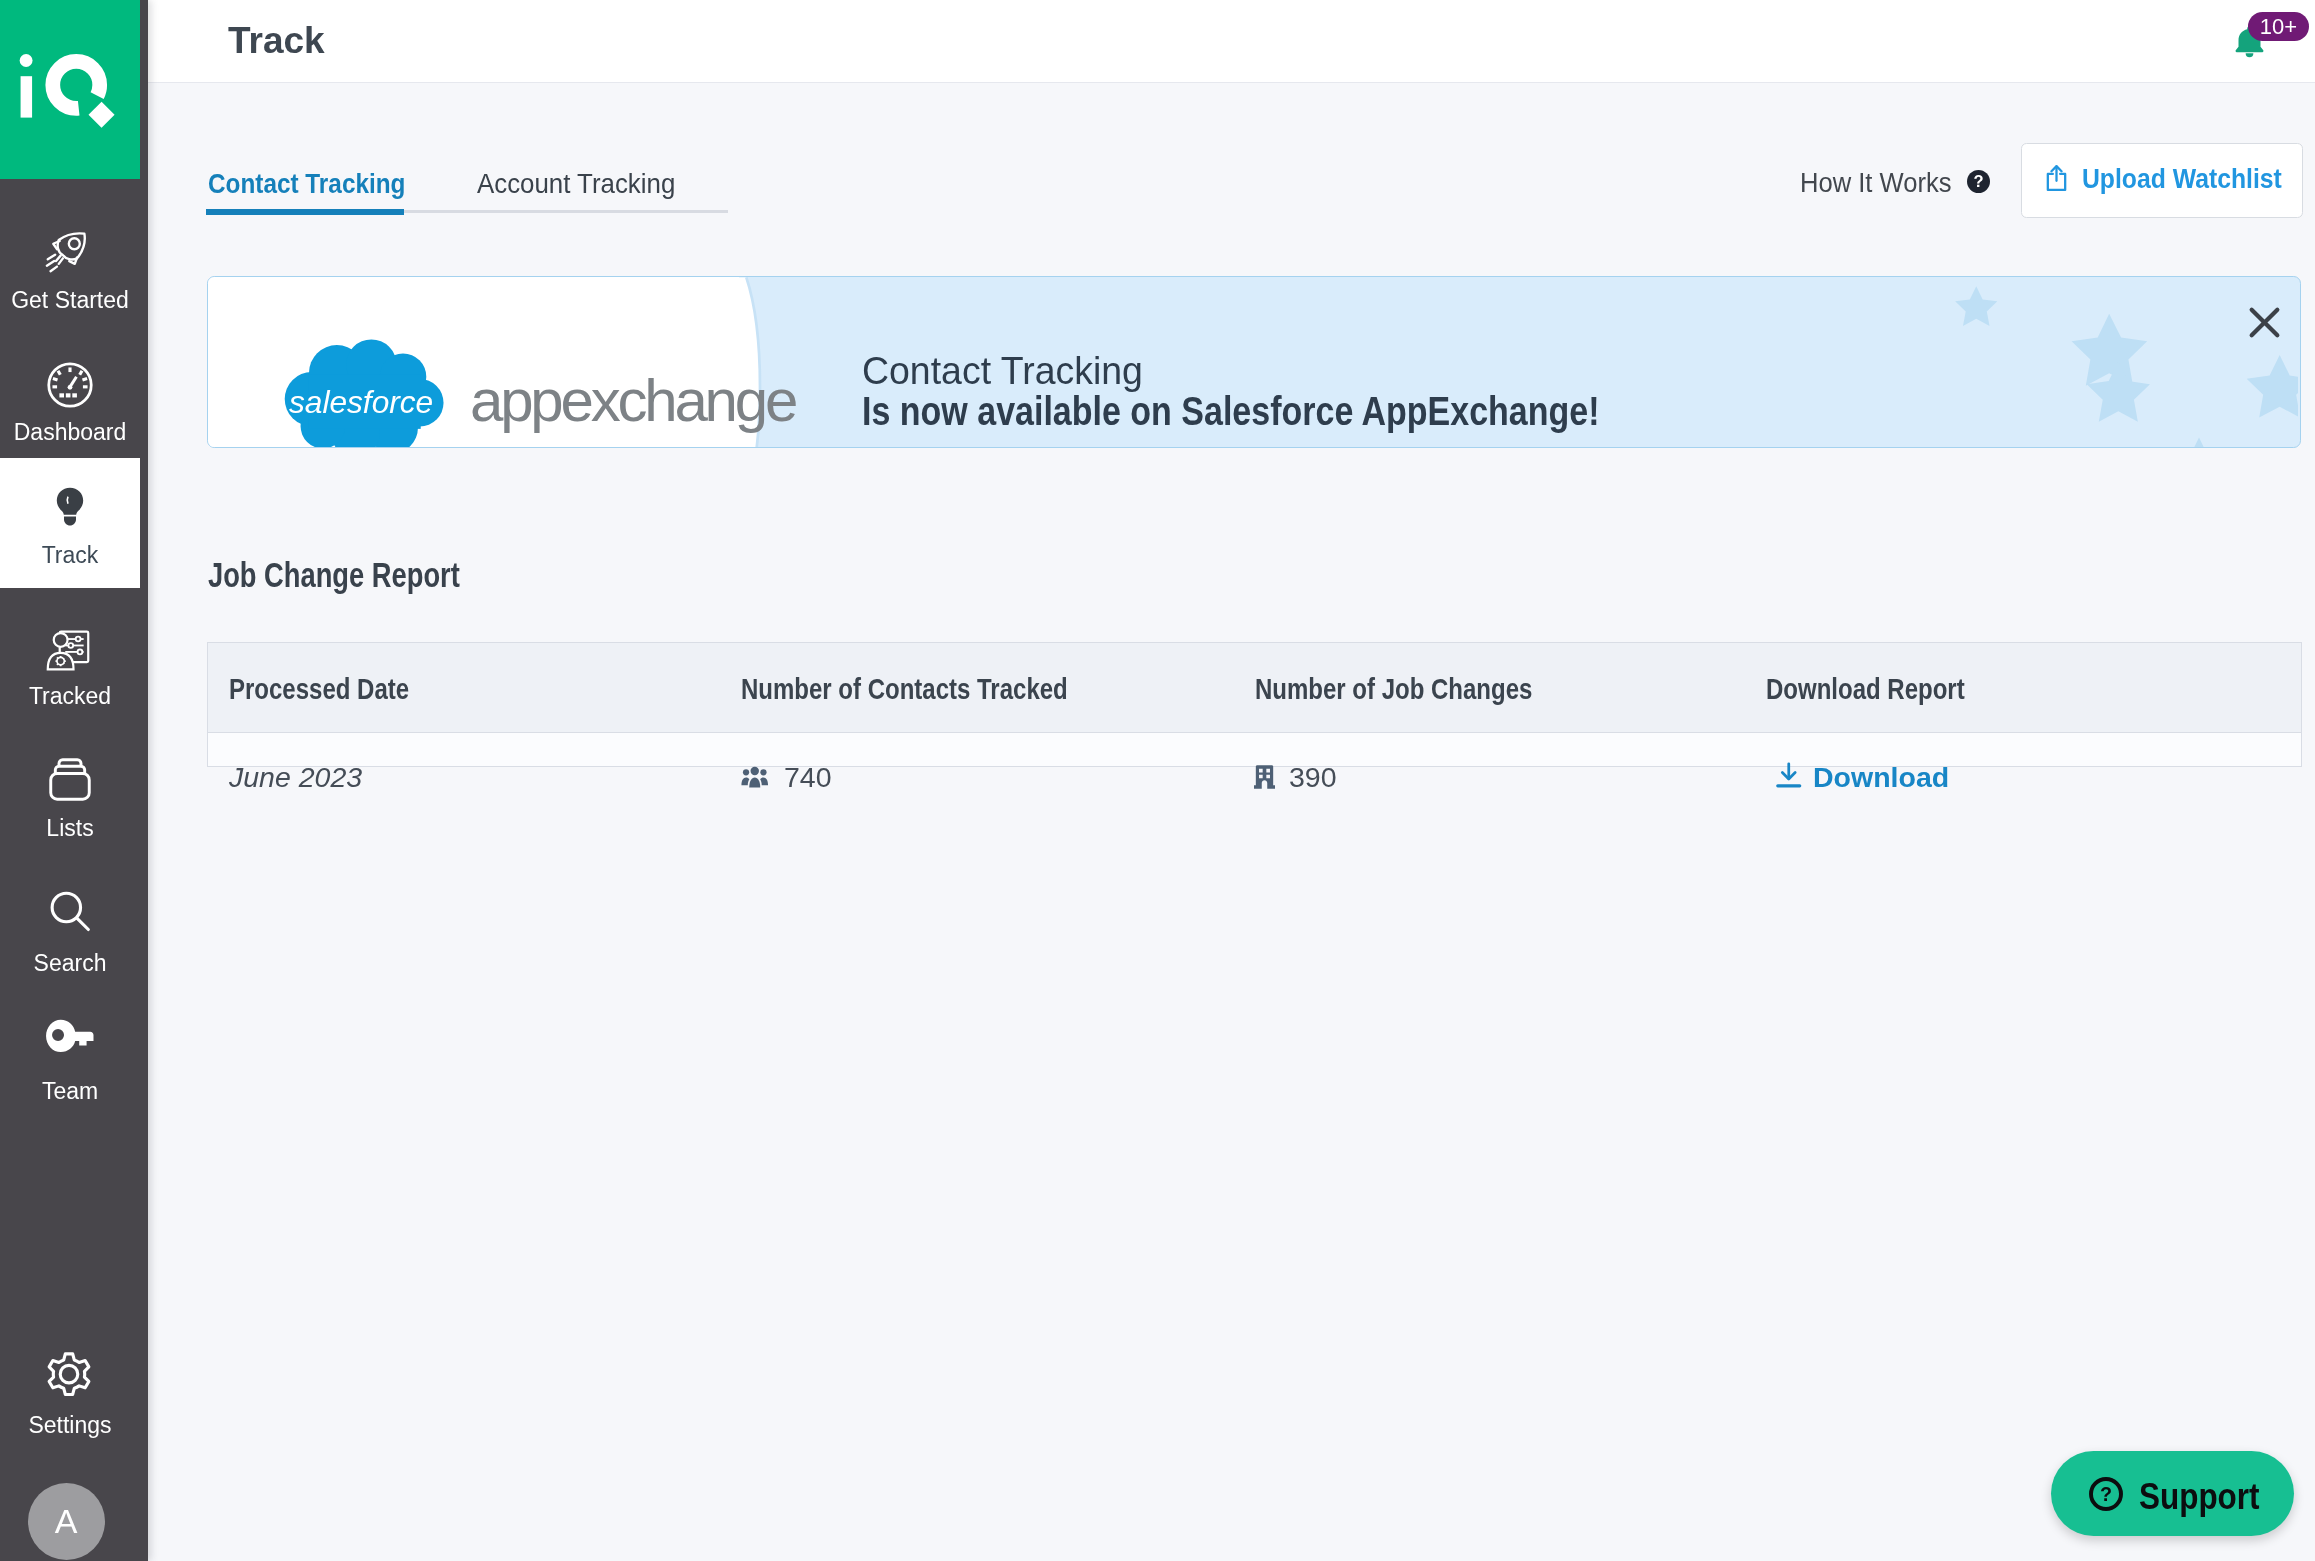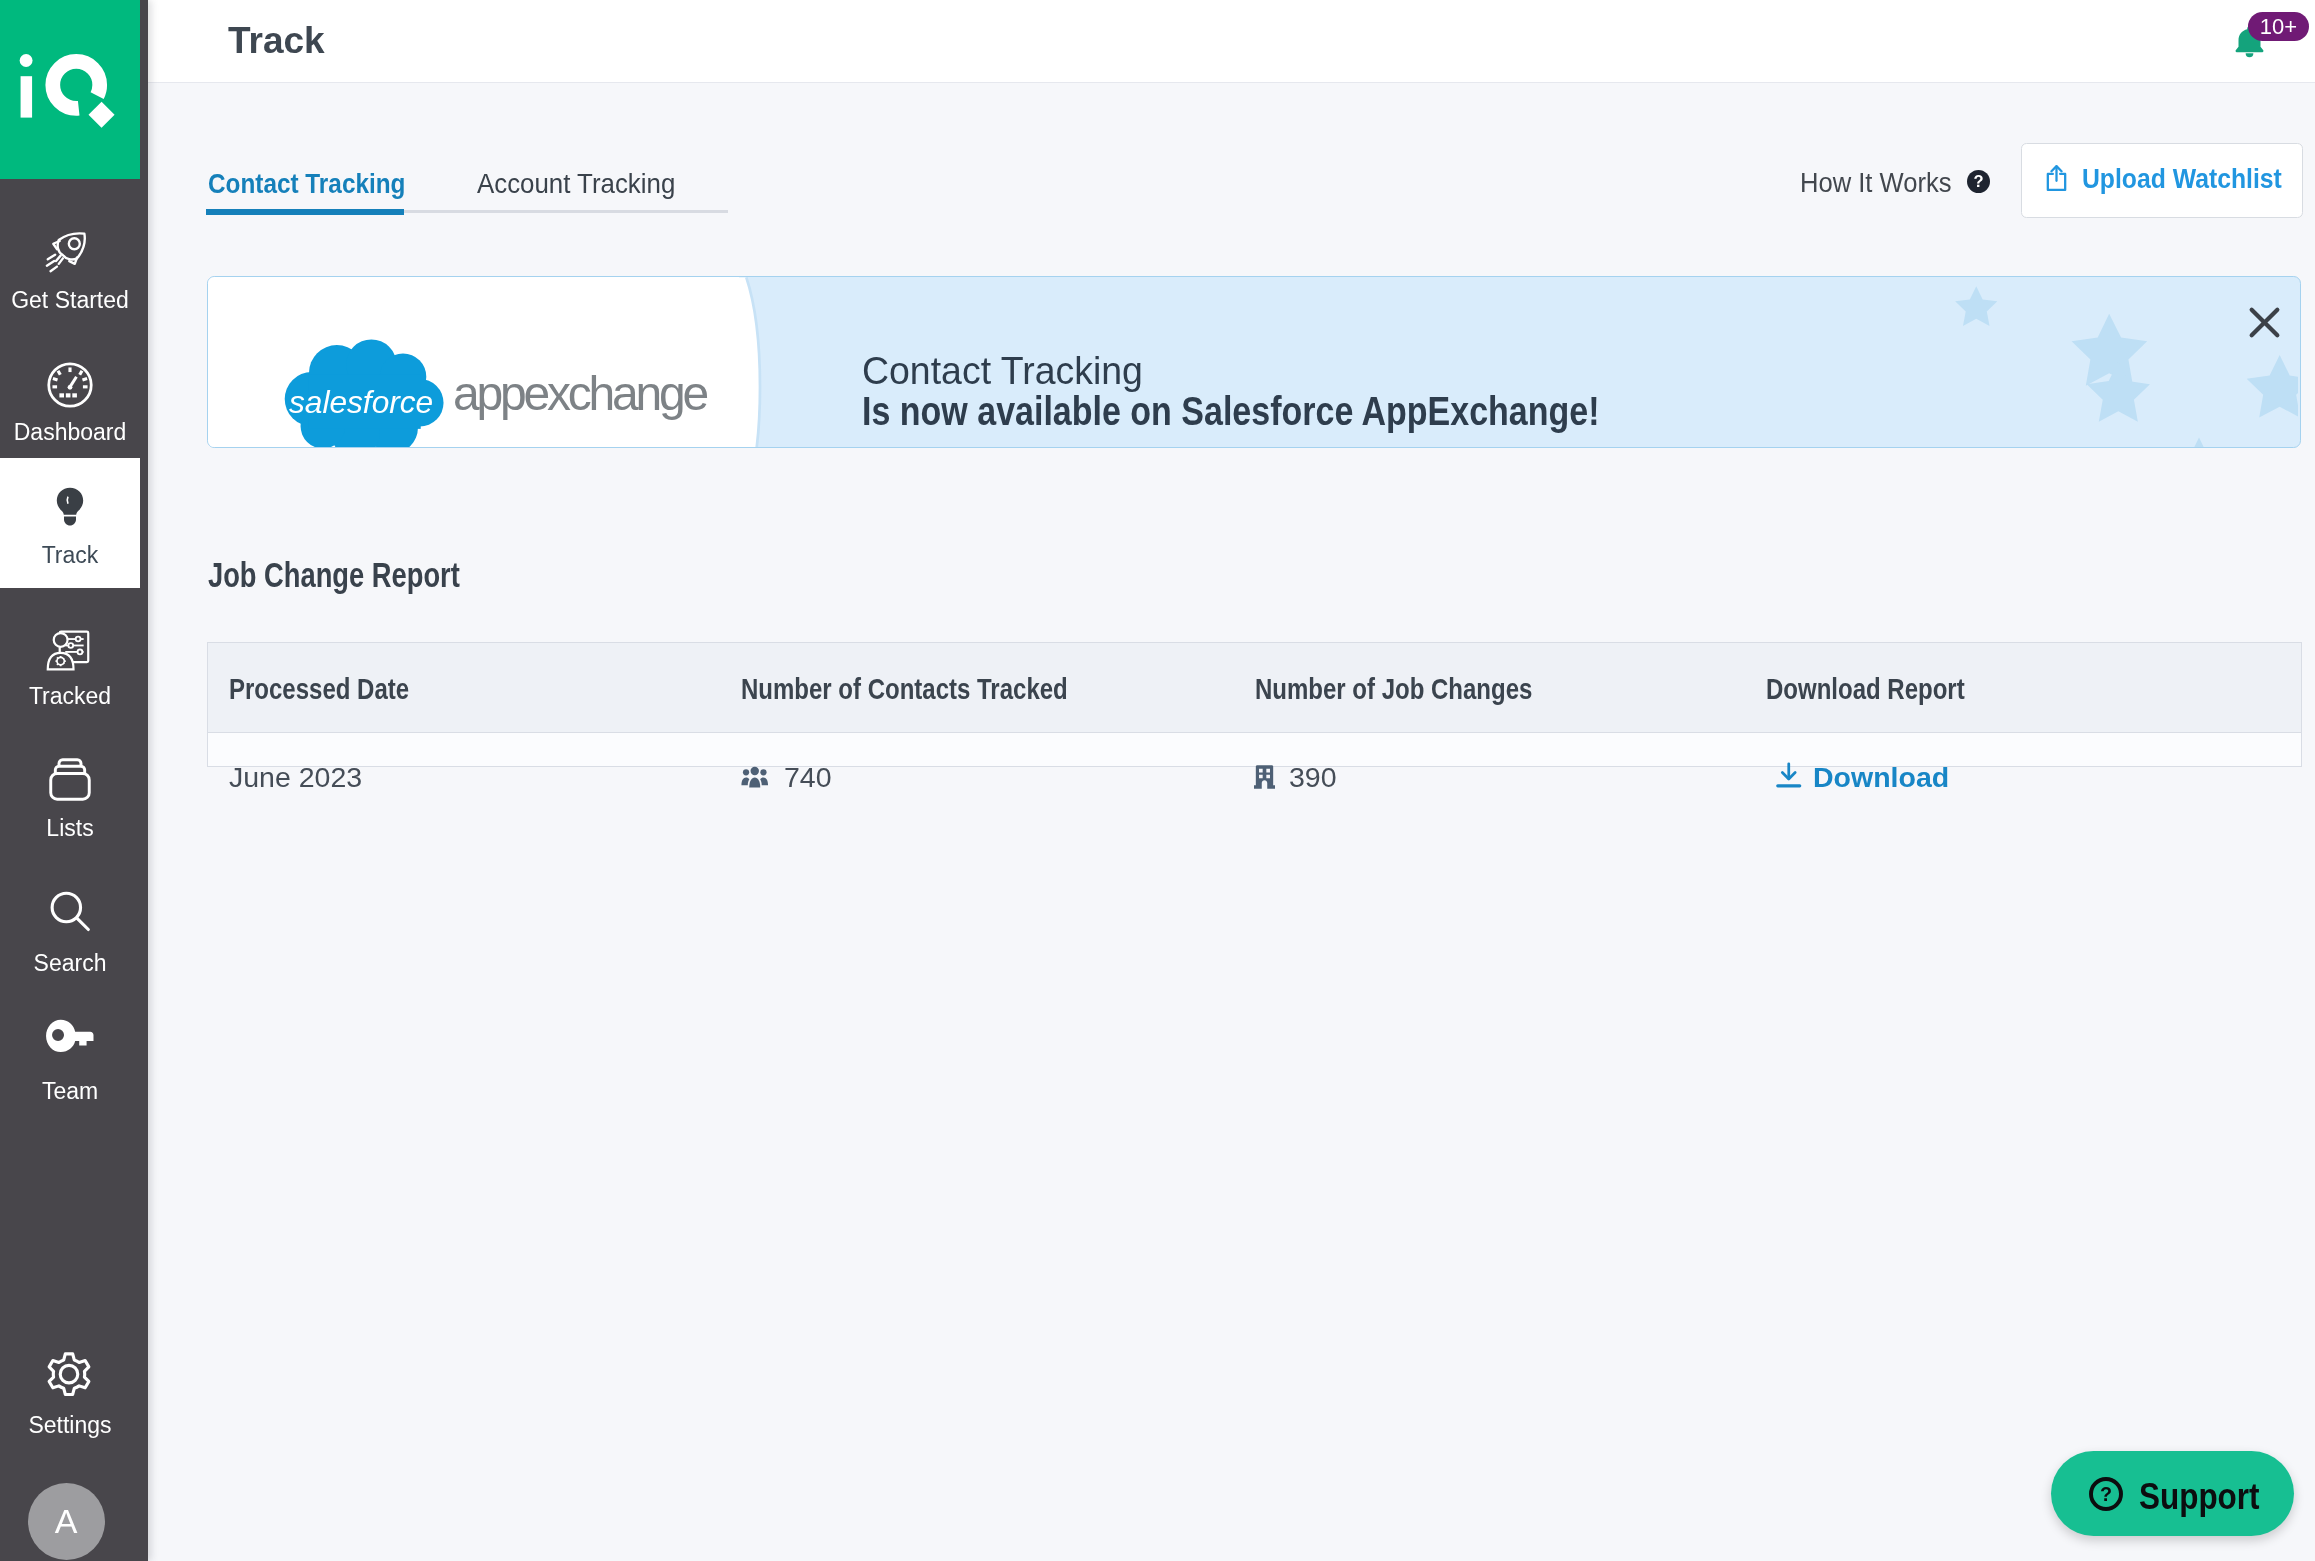--- a/index.html
+++ b/index.html
@@ -196,21 +196,21 @@
         <circle cx="97" cy="29" r="27"></circle>
         <circle cx="131" cy="42" r="25"></circle>
         <circle cx="149" cy="70" r="25.5"></circle>
         <circle cx="120" cy="97" r="27"></circle>
         <circle cx="80" cy="103" r="26"></circle>
         <circle cx="45" cy="95" r="24"></circle>
         <rect x="30" y="40" width="120" height="58"></rect>
       </g>
       <text x="86" y="81" text-anchor="middle" font-family="Liberation Sans" font-style="italic" font-size="34" fill="#ffffff">salesforce</text>
     </svg>
-    <div class="abs" style="left:245px;top:89px;font-size:48px;color:#7d8286;letter-spacing:-3.2px;white-space:nowrap;">appexchange</div>
+    <div class="abs" style="left:262px;top:89px;font-size:60px;color:#7d8286;letter-spacing:-3.2px;white-space:nowrap;">appexchange</div>
 
     <div class="abs" style="left:654px;top:72px;font-size:39px;color:#2e3d4d;transform:scaleX(0.96);transform-origin:left top;white-space:nowrap;">Contact Tracking</div>
     <div class="abs" style="left:654px;top:112px;font-size:40px;font-weight:bold;color:#2e3d4d;transform:scaleX(0.85);transform-origin:left top;white-space:nowrap;">Is now available on Salesforce AppExchange!</div>
 
 
     <svg class="abs" style="left:2040px;top:29px;" width="33" height="33" viewBox="0 0 36 36">
       <g stroke="#3c4148" stroke-width="4.6" stroke-linecap="round">
         <path d="M4 4 L32 32"></path>
           <path d="M32 4 L4 32"></path>
       </g>
@@ -218,21 +218,21 @@
   </div>
 
   <div class="abs" style="left:208px;top:555px;font-size:35px;font-weight:bold;color:#39424c;transform:scaleX(0.78);transform-origin:left top;white-space:nowrap;">Job Change Report</div>
 
   <div id="tbl">
     <div id="tblhead"></div>
     <div class="th" style="left:21px;">Processed Date</div>
     <div class="th" style="left:533px;">Number of Contacts Tracked</div>
     <div class="th" style="left:1047px;">Number of Job Changes</div>
     <div class="th" style="left:1558px;">Download Report</div>
-    <div class="td" style="left:21px;">June 2023</div>
+    <div class="td" style="left:21px;font-style:italic;">June 2023</div>
 
     <svg class="abs" style="left:533px;top:122px;" width="27.5" height="27.5" viewBox="0 0 30 30">
       <g fill="#4e6075">
         <circle cx="5.5" cy="8" r="3.4"></circle>
         <circle cx="24.5" cy="8" r="3.4"></circle>
         <circle cx="15" cy="6.5" r="4.6"></circle>
         <path d="M0.5 22 C0.5 16.5 2.5 13.5 5.5 13.5 C7 13.5 8.2 14.2 9.1 15.5 C8 17.3 7.4 19.6 7.4 22 Z"></path>
         <path d="M29.5 22 C29.5 16.5 27.5 13.5 24.5 13.5 C23 13.5 21.8 14.2 20.9 15.5 C22 17.3 22.6 19.6 22.6 22 Z"></path>
         <path d="M9 24.5 C9 17.5 11.5 13.5 15 13.5 C18.5 13.5 21 17.5 21 24.5 Z"></path>
       </g>

